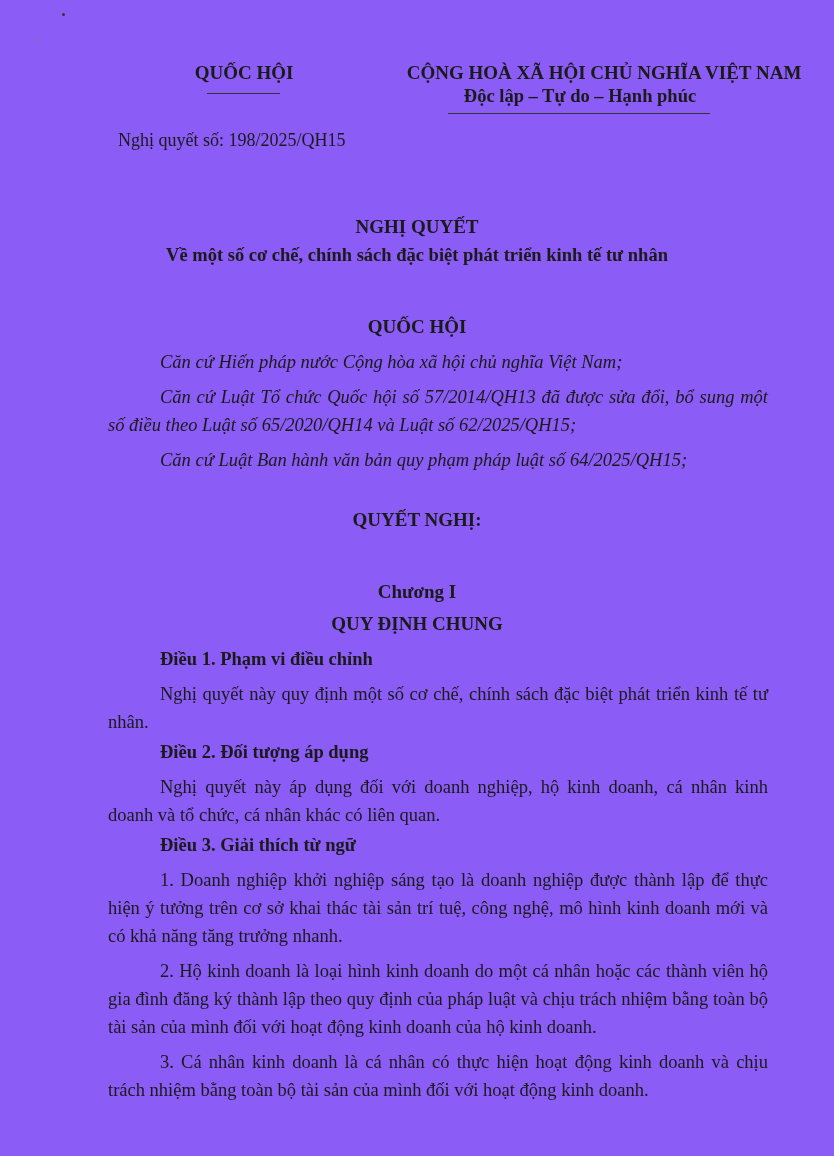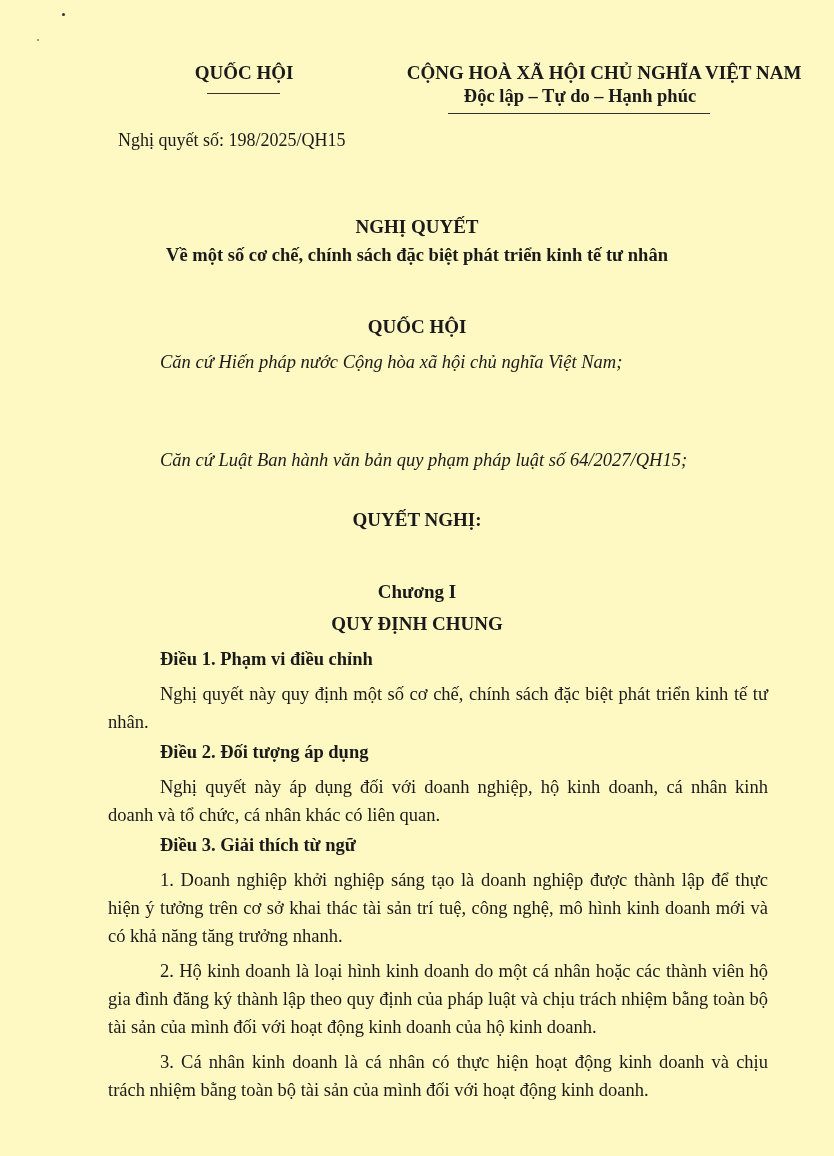--- a/index.html
+++ b/index.html
@@ -13,21 +13,21 @@
       position: relative;
       overflow: hidden;
       font-family: "Liberation Serif", "DejaVu Serif", serif;
       color: #1a1a1a;
     }
     .page {
       position: absolute;
       left: 0; top: 0;
       width: 834px;
       height: 1156px;
-      background: #fef9c3;
+      background: #8b5cf6;
     }
     .abs { position: absolute; white-space: nowrap; }
     .speck {
       position: absolute;
       width: 3px; height: 3px;
       border-radius: 50%;
       background: #333;
     }
     .hdr-left {
       left: 150px; top: 62px; width: 188px;
@@ -111,21 +111,22 @@
   <div class="hdr-right-rule"></div>
 
   <div class="abs docnum">Nghị quyết số: 198/2025/QH15</div>
 
   <div class="abs center subtitle">Về một số cơ chế, chính sách đặc biệt phát triển kinh tế tư nhân</div>
   <div class="abs center title">NGHỊ QUYẾT</div>
 
   <div class="abs center issuer">QUỐC HỘI</div>
 
   <div class="para basis" style="top:348px;">Căn cứ Hiến pháp nước Cộng hòa xã hội chủ nghĩa Việt Nam;</div>
-  <div class="para basis" style="top:446px;">Căn cứ Luật Ban hành văn bản quy phạm pháp luật số 64/2027/QH15;</div>
+  <div class="para basis" style="top:383px;">Căn cứ Luật Tổ chức Quốc hội số 57/2014/QH13 đã được sửa đổi, bổ sung một số điều theo Luật số 65/2020/QH14 và Luật số 62/2025/QH15;</div>
+  <div class="para basis" style="top:446px;">Căn cứ Luật Ban hành văn bản quy phạm pháp luật số 64/2025/QH15;</div>
 
   <div class="abs center decide">QUYẾT NGHỊ:</div>
 
   <div class="abs center chapter">Chương I</div>
   <div class="abs center chapter-title">QUY ĐỊNH CHUNG</div>
 
   <div class="article-heading" style="top:649px;">Điều 1. Phạm vi điều chỉnh</div>
   <div class="para" style="top:680px;">Nghị quyết này quy định một số cơ chế, chính sách đặc biệt phát triển kinh tế tư nhân.</div>
 
   <div class="article-heading" style="top:742px;">Điều 2. Đối tượng áp dụng</div>

